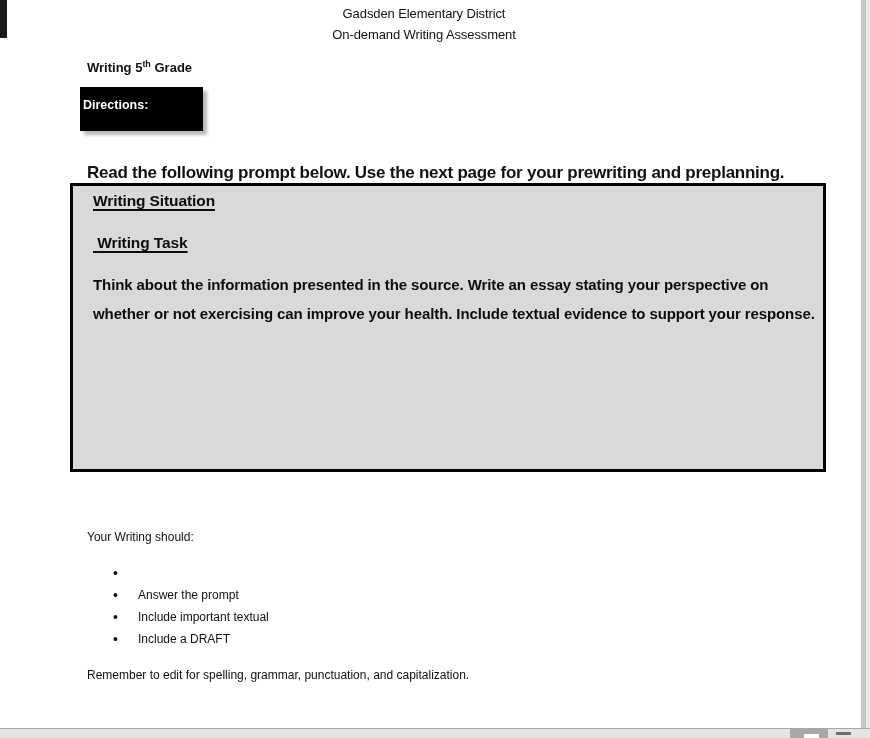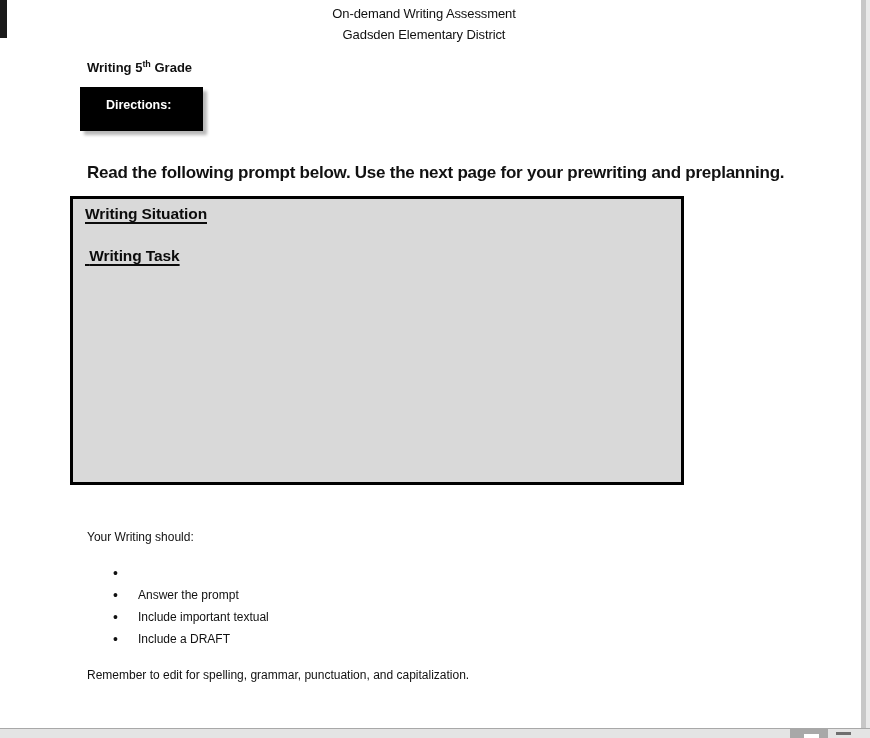--- a/index.html
+++ b/index.html
@@ -62,40 +62,40 @@
     font-size: 13px; font-weight: bold; line-height: 17px;
   }
   .grade-line sup { font-size: 9px; vertical-align: super; line-height: 0; }
 
   .directions-box {
     position: absolute; left: 80px; top: 87px;
     width: 123px; height: 44px;
     background: var(--directions-bg, #000000);
     box-shadow: 4px 4px 3px rgba(0,0,0,0.28);
     box-sizing: border-box;
-    padding: 8px 0 0 26px;
+    padding: 8px 0 0 3px;
   }
   .directions-box .label {
     color: var(--directions-text, #ffffff);
     font-weight: bold; font-size: 12.5px; line-height: 16px;
   }
 
   .instruction-line {
     position: absolute; left: 87px; top: 164px;
     font-size: 17px; font-weight: bold;
     letter-spacing: -0.25px; line-height: 17px;
   }
 
   .prompt-box {
-    position: absolute; left: 70px; top: 196px;
-    width: 614px; height: 289px;
+    position: absolute; left: 70px; top: 183px;
+    width: 756px; height: 289px;
     box-sizing: border-box;
     background: var(--prompt-box-fill, #d9d9d9);
     border: 3px solid var(--prompt-box-border, #000000);
-    padding: 0 8px 0 12px;
+    padding: 0 8px 0 20px;
     font-weight: bold;
     font-size: 15px; line-height: 29px;
     letter-spacing: -0.1px;
     color: #0c0c0c;
   }
   .prompt-box .block { margin: 0 0 13px 0; }
   .prompt-box .heading {
     text-decoration: underline;
     text-decoration-thickness: 1.5px;
     text-underline-offset: 3px;
@@ -121,39 +121,40 @@
     position: absolute; left: 87px; top: 667px;
     font-size: 12px; line-height: 17px;
   }
 </style>
 </head>
 <body>
 
 <div class="corner-bar"></div>
 
 <div class="doc-header">
+  <div>Gadsden Elementary District</div>
   <div>On-demand Writing Assessment</div>
-  <div>Gadsden Elementary District</div>
 </div>
 
 <div class="grade-line"><span>Writing 5</span><sup>th</sup><span> Grade</span></div>
 
 <div class="directions-box">
   <span class="label">Directions:</span>
 </div>
 
 <div class="instruction-line">Read the following prompt below. Use the next page for your prewriting and preplanning.</div>
 
 <div class="prompt-box">
   <div class="block">
     <span class="heading">Writing Situation</span>
   </div>
   <div class="block">
     <span class="heading"> Writing Task</span>
   </div>
+  <div class="block">Think about the information presented in the source. Write an essay stating your perspective on whether or not exercising can improve your health. Include textual evidence to support your response.</div>
 </div>
 
 <div class="writing-should">Your Writing should:</div>
 
 <div class="bullet-list">
   <div class="bullet-item">
     <span class="bullet-marker">•</span>
   </div>
   <div class="bullet-item">
     <span class="bullet-marker">•</span>

